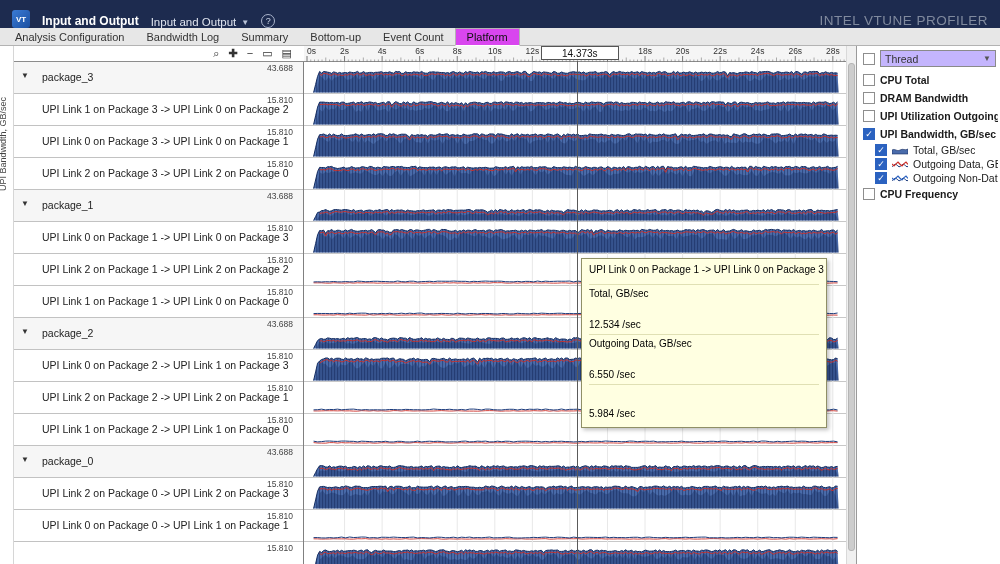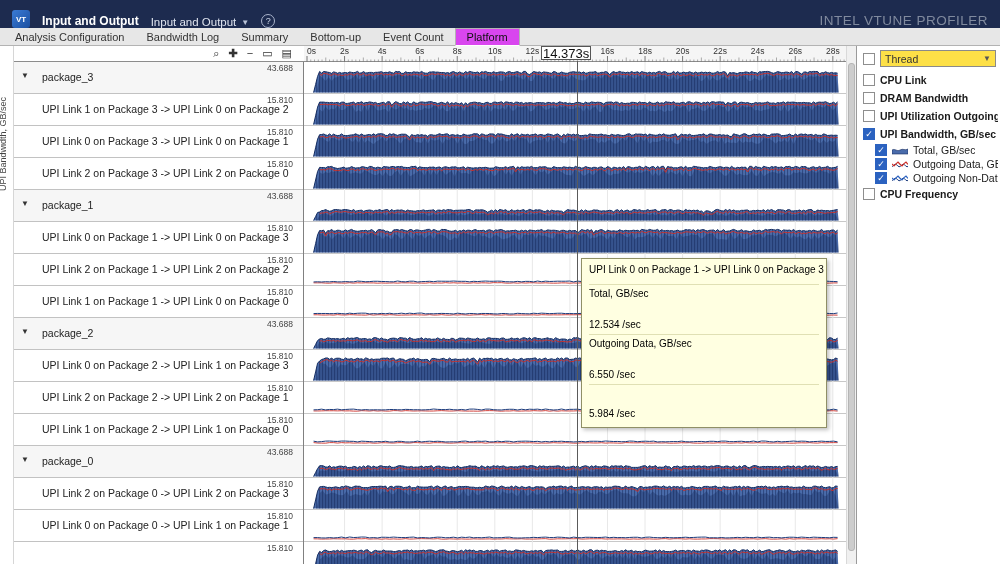--- a/index.html
+++ b/index.html
@@ -44,34 +44,34 @@
   .rl-tri{position:absolute;left:7px;top:9px;font-size:8px;color:#333}
   .rl-text{position:absolute;left:28px;top:9px;font-size:10.5px;color:#222;white-space:nowrap}
   .rowlabel.group .rl-text{left:28px}
   .rl-scale{position:absolute;right:10px;top:1px;font-size:8.5px;color:#444}
   .rowchart{height:32px;border-bottom:1px solid #c8c8c8;position:relative}
   .rowchart svg{display:block}
 
   
   .cursorline{position:absolute;top:61px;bottom:0;width:1px;background:#5a5a5a;z-index:10}
   .markerbox{position:absolute;top:46px;height:14px;background:#fff;border:1px solid #555;
-    font-size:13px;color:#111;display:flex;align-items:center;padding:0 1px;z-index:11;white-space:nowrap}
+    font-size:10px;color:#111;display:flex;align-items:center;padding:0 20px;z-index:11;white-space:nowrap}
 
   
   .tooltip{position:absolute;left:581px;top:258px;width:246px;background:#ffffe1;border:1px solid #8f8f66;
     box-shadow:2px 2px 4px rgba(0,0,0,.25);z-index:30;padding:5px 7px 4px 7px}
   .tttitle{font-size:10px;color:#000;white-space:nowrap;margin-bottom:9px}
   .ttgroup{padding:3px 0 4px 0;border-top:1px solid #e0e0b4}
   .ttname{font-size:10px;color:#000}
   .ttval{font-size:10px;color:#000;margin-top:20px}
 
   
   .rightpanel{position:absolute;left:856px;top:46px;width:144px;bottom:0;background:#fff;border-left:1px solid #9a9a9a;overflow:hidden}
   .threadrow{display:flex;align-items:center;gap:5px;padding:4px 4px 4px 6px}
-  .dropdown{flex:1;height:17px;border:1px solid #8a8a8a;background:#fde047;display:flex;align-items:center;
+  .dropdown{flex:1;height:17px;border:1px solid #8a8a8a;background:#c4b5fd;display:flex;align-items:center;
     justify-content:space-between;padding:0 4px;font-size:10.5px;color:#333;cursor:default}
   .dropdown .caret{font-size:8px;color:#555}
   .cb{width:12px;height:12px;border:1px solid #8e8e8e;background:#fff;flex:0 0 auto;
     display:flex;align-items:center;justify-content:center;font-size:9px;color:#fff;line-height:1}
   .cb.on{background:#2b62c0;border-color:#2b62c0}
   .legitem{display:flex;align-items:center;gap:5px;padding:3px 2px 3px 6px;cursor:default}
   .legitem .lab{font-size:10.5px;color:#1a1a1a;font-weight:bold;white-space:nowrap;overflow:hidden}
   .legitem.child{padding:1px 2px 1px 18px}
   .legitem.child .lab{font-weight:normal}
   .swatch{flex:0 0 auto;display:flex;align-items:center}
@@ -738,21 +738,21 @@
   <div class="threadrow">
     <div class="cb"></div>
     <div class="dropdown">
       <span>Thread</span>
       <span class="caret">▼</span>
     </div>
   </div>
   <div>
       <div class="legitem">
         <div class="cb"></div>
-        <div class="lab">CPU Link</div>
+        <div class="lab">CPU Total</div>
       </div>
       <div class="legitem">
         <div class="cb"></div>
         <div class="lab">DRAM Bandwidth</div>
       </div>
       <div class="legitem">
         <div class="cb"></div>
         <div class="lab">UPI Utilization Outgoing...</div>
       </div>
       <div class="legitem">

